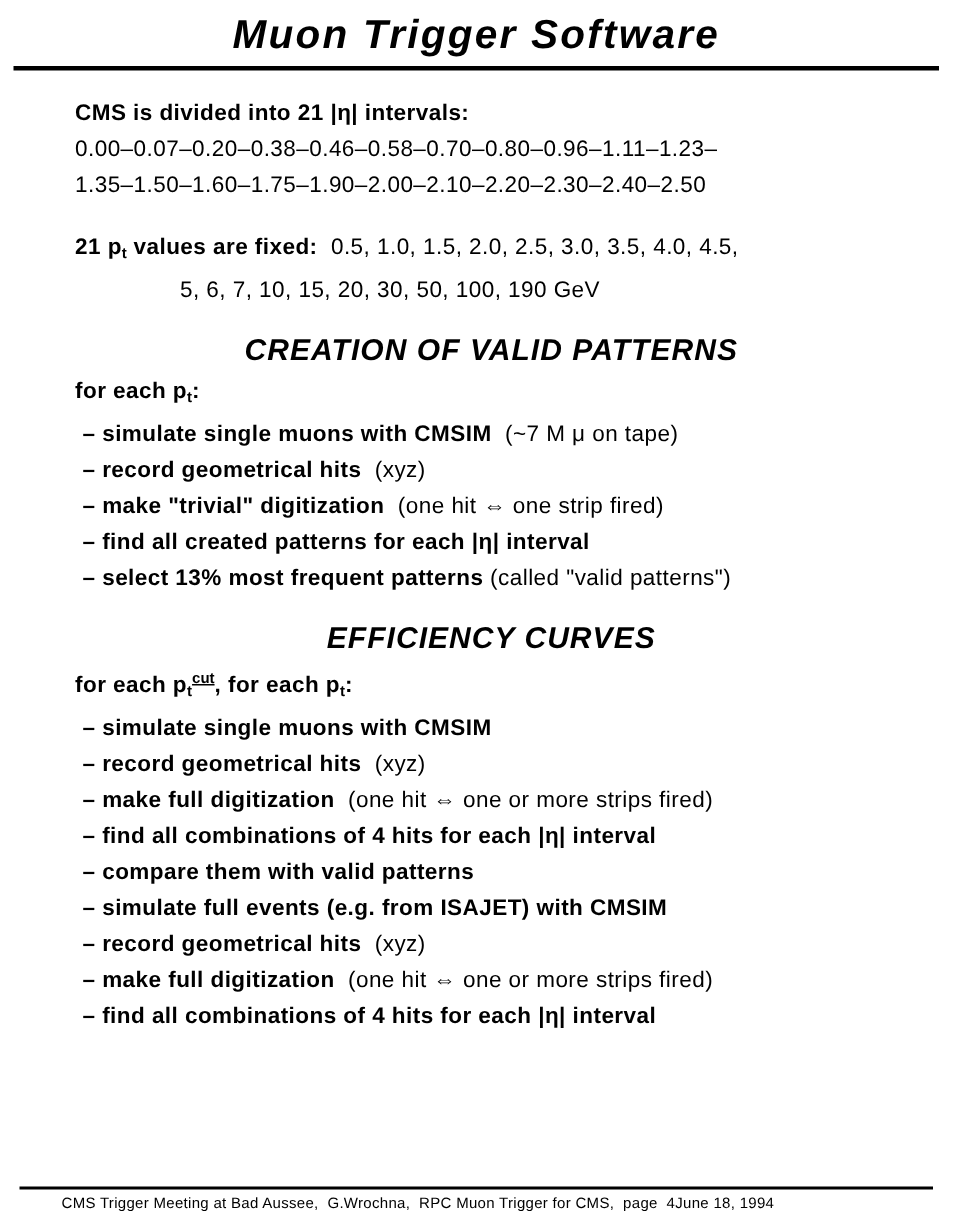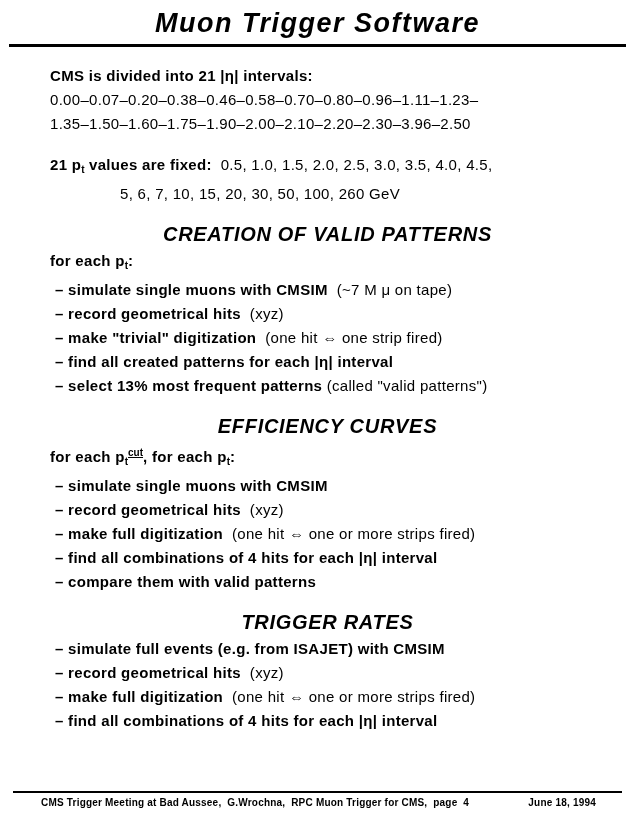--- a/index.html
+++ b/index.html
@@ -40,46 +40,45 @@
     font-size:20px;
     font-weight:bold;
     font-style:italic;
     letter-spacing:0.7px;
     line-height:26px;
   }
   .bullets{padding-left:5px;}
   .footer{position:absolute;left:0;right:0;bottom:6px;padding:0 13px;}
   .footer-rule{height:2px;background:#000;margin-bottom:4px;}
   .footer-row{
-    display:flex;justify-content:space-between;
+    display:flex;
     padding:0 26px 0 28px;
-    font-size:10px;font-weight:bold;letter-spacing:0.2px;
+    font-size:10px;font-weight:normal;letter-spacing:0.2px;
     white-space:pre-wrap;
-    gap:36px;
   }
 </style>
 </head>
 <body>
 
 <div class="page">
 
   <h1 class="title">Muon Trigger Software</h1>
   <div class="title-rule"></div>
 
   <div class="content">
 
     <div>
       <p class="line">CMS is divided into 21 |η| intervals:</p>
       <p class="line reg">0.00–0.07–0.20–0.38–0.46–0.58–0.70–0.80–0.96–1.11–1.23–</p>
-      <p class="line reg">1.35–1.50–1.60–1.75–1.90–2.00–2.10–2.20–2.30–3.96–2.50</p>
+      <p class="line reg">1.35–1.50–1.60–1.75–1.90–2.00–2.10–2.20–2.30–2.40–2.50</p>
     </div>
 
     <div class="blk">
       <p class="line"><span>21 p</span><span class="sub">t</span><span> values are fixed:</span><span class="reg">  0.5, 1.0, 1.5, 2.0, 2.5, 3.0, 3.5, 4.0, 4.5,</span></p>
-      <p class="line reg values-indent">5, 6, 7, 10, 15, 20, 30, 50, 100, 260 GeV</p>
+      <p class="line reg values-indent">5, 6, 7, 10, 15, 20, 30, 50, 100, 190 GeV</p>
     </div>
 
     <div>
       <h2 class="sec-heading">CREATION OF VALID PATTERNS</h2>
       <p class="line"><span>for each p</span><span class="sub">t</span><span>:</span></p>
       <div class="bullets">
         <p class="line"><span>– simulate single muons with CMSIM</span><span class="reg">  (~7 M μ on tape)</span></p>
         <p class="line"><span>– record geometrical hits</span><span class="reg">  (xyz)</span></p>
         <p class="line"><span>– make "trivial" digitization</span><span class="reg">  (one hit ⇔ one strip fired)</span></p>
         <p class="line"><span>– find all created patterns for each |η| interval</span><span class="reg"></span></p>
@@ -93,21 +92,20 @@
       <div class="bullets">
         <p class="line"><span>– simulate single muons with CMSIM</span><span class="reg"></span></p>
         <p class="line"><span>– record geometrical hits</span><span class="reg">  (xyz)</span></p>
         <p class="line"><span>– make full digitization</span><span class="reg">  (one hit ⇔ one or more strips fired)</span></p>
         <p class="line"><span>– find all combinations of 4 hits for each |η| interval</span><span class="reg"></span></p>
         <p class="line"><span>– compare them with valid patterns</span><span class="reg"></span></p>
       </div>
     </div>
 
     <div>
-      <h2 class="sec-heading">TRIGGER RATES</h2>
       <div class="bullets">
         <p class="line"><span>– simulate full events (e.g. from ISAJET) with CMSIM</span><span class="reg"></span></p>
         <p class="line"><span>– record geometrical hits</span><span class="reg">  (xyz)</span></p>
         <p class="line"><span>– make full digitization</span><span class="reg">  (one hit ⇔ one or more strips fired)</span></p>
         <p class="line"><span>– find all combinations of 4 hits for each |η| interval</span><span class="reg"></span></p>
       </div>
     </div>
 
   </div>
 

